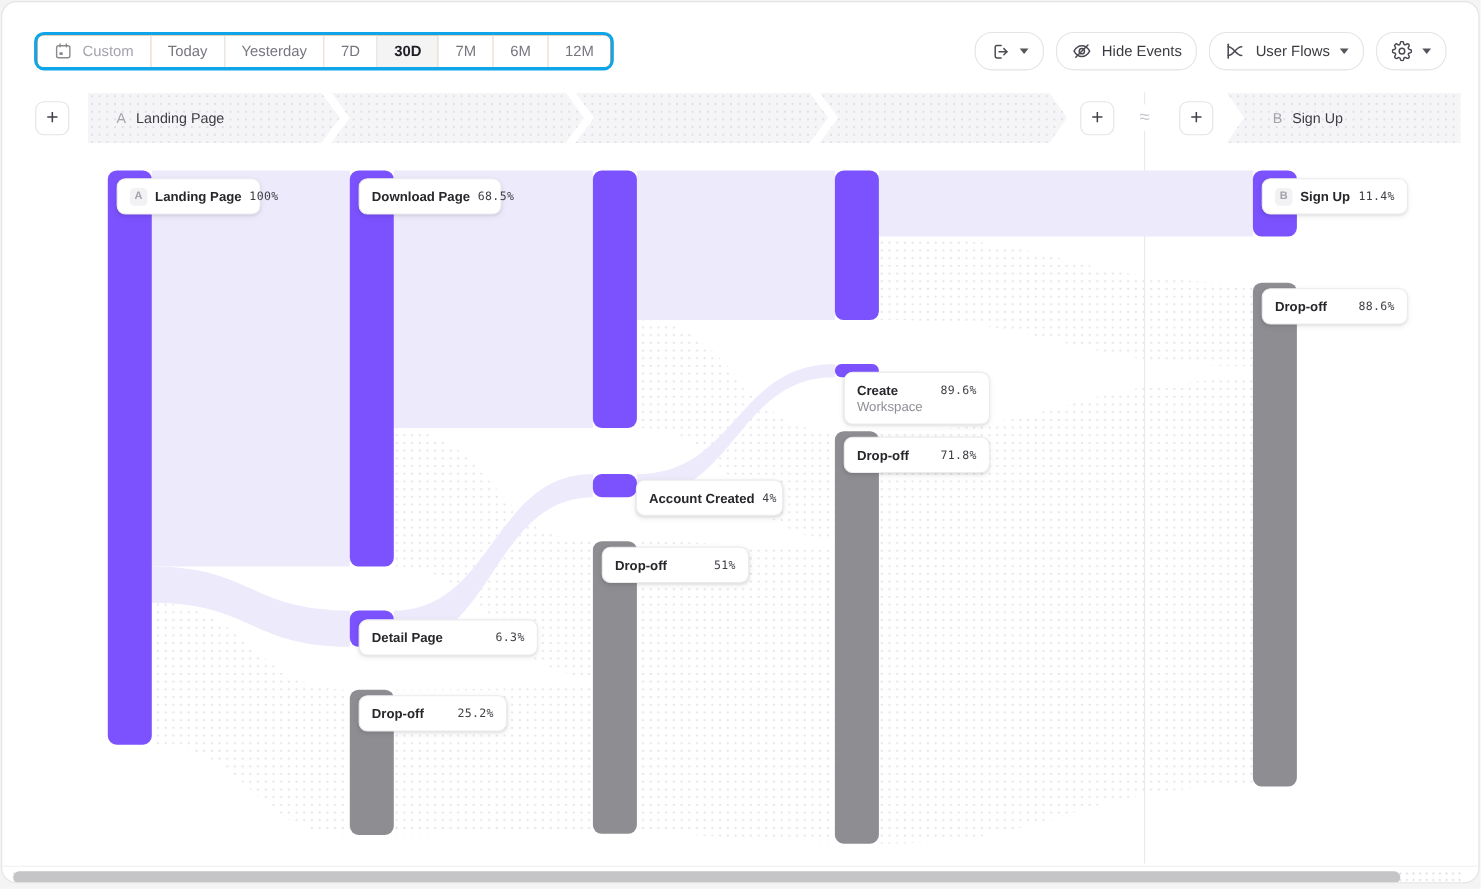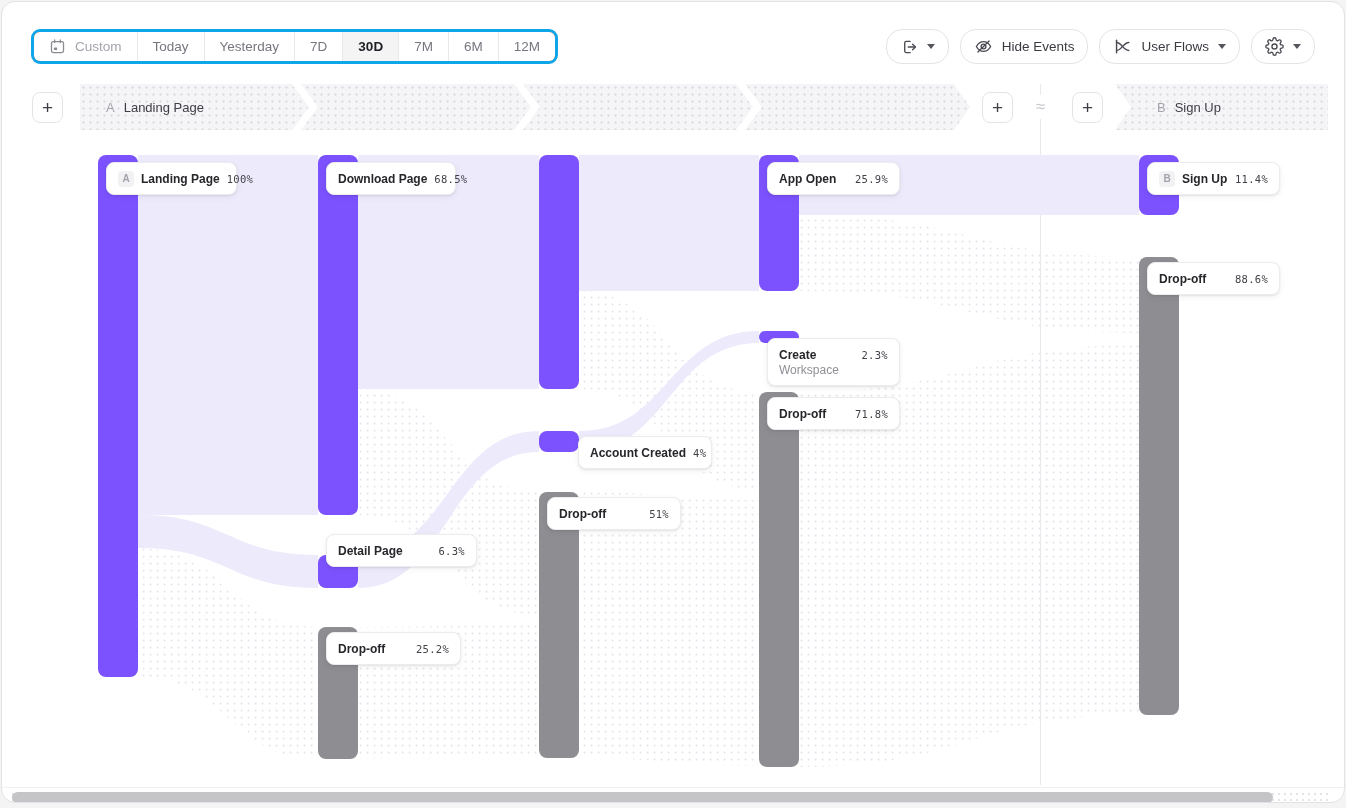--- a/index.html
+++ b/index.html
@@ -141,21 +141,21 @@
   #card-appinstall { left: 545px;  top: 160px; width: 133px; }
   #card-appopen    { left: 765px;  top: 160px; width: 133px; }
   #card-signup     { left: 1145px; top: 160px; width: 133px; }
   #card-dropoff5   { left: 1145px; top: 260px; width: 133px; }
   #card-createws   { left: 765px;  top: 336px; width: 133px; height: 48px;
                      display: grid; grid-template-columns: 1fr auto; align-content: center; row-gap: 1px; }
   #card-createws .nm2 { font-size: 12px; color: #8E8E95; grid-column: 1 / 3; }
   #card-dropoff4   { left: 765px;  top: 395px; width: 133px; }
   #card-account    { left: 576px;  top: 434px; width: 134px; }
   #card-dropoff3   { left: 545px;  top: 495px; width: 134px; }
-  #card-detail     { left: 324px;  top: 532px; width: 151px; }
+  #card-detail     { left: 324px;  top: 561px; width: 163px; }
   #card-dropoff2   { left: 324px;  top: 630px; width: 135px; }
 
   
   .bottom-line {
     position: absolute; left: 0; top: 785px; width: 100%; height: 1px; background: #F0F0F2;
   }
   .hscroll-track {
     position: absolute; left: 8px; top: 789px; width: 1322px; height: 13px;
     border-radius: 7px;
     background-image: radial-gradient(#E4E4E8 1px, transparent 1.2px);
@@ -314,39 +314,35 @@
     <span class="nm">Landing Page</span>
     <span class="val">100%</span>
   </div>
 
   <div class="node-card" id="card-download">
     <span class="nm">Download Page</span>
     <span class="val">68.5%</span>
   </div>
 
 
-  <div class="node-card" id="card-appopen">
-    <span class="nm">App Open</span>
-    <span class="val">25.9%</span>
-  </div>
 
   <div class="node-card" id="card-signup">
     <span class="bdg">B</span>
     <span class="nm">Sign Up</span>
     <span class="val">11.4%</span>
   </div>
 
   <div class="node-card" id="card-dropoff5">
     <span class="nm">Drop-off</span>
     <span class="val">88.6%</span>
   </div>
 
   <div class="node-card" id="card-createws">
     <span class="nm">Create</span>
-    <span class="val">2.3%</span>
+    <span class="val">89.6%</span>
     <span class="nm2">Workspace</span>
   </div>
 
   <div class="node-card" id="card-dropoff4">
     <span class="nm">Drop-off</span>
     <span class="val">71.8%</span>
   </div>
 
   <div class="node-card" id="card-account">
     <span class="nm">Account Created</span>

